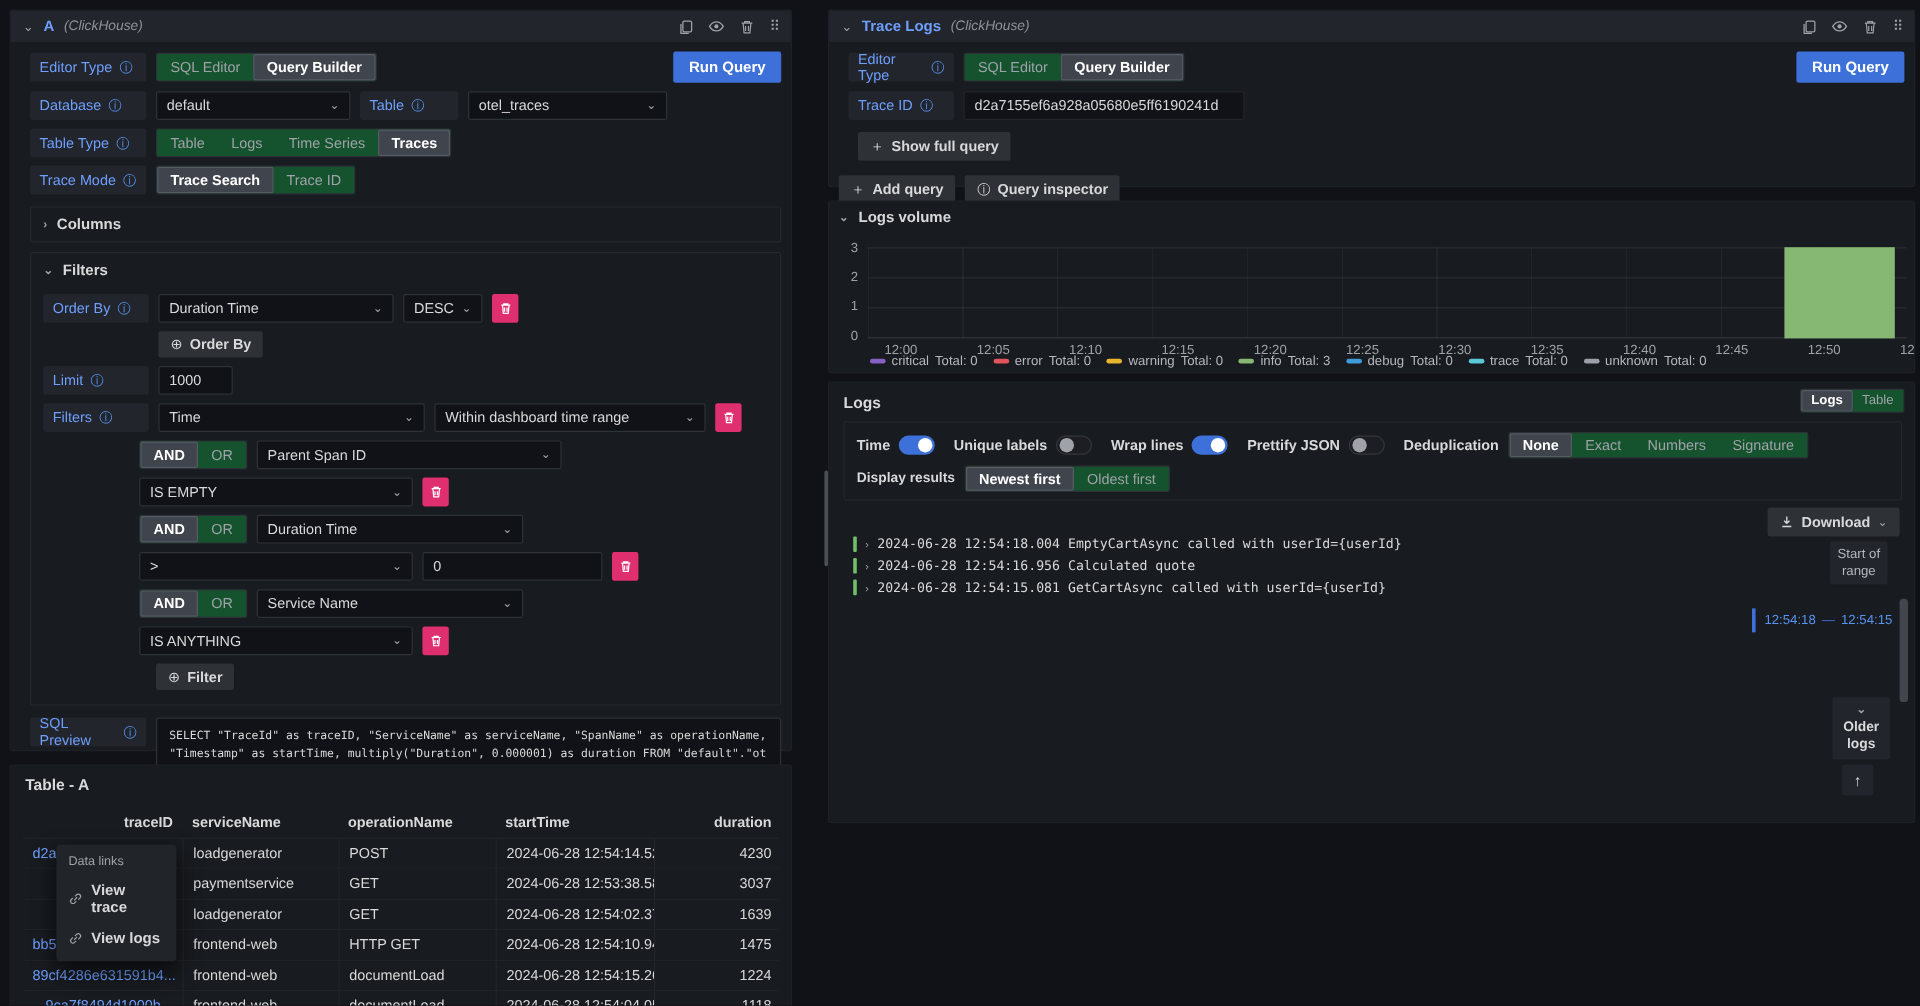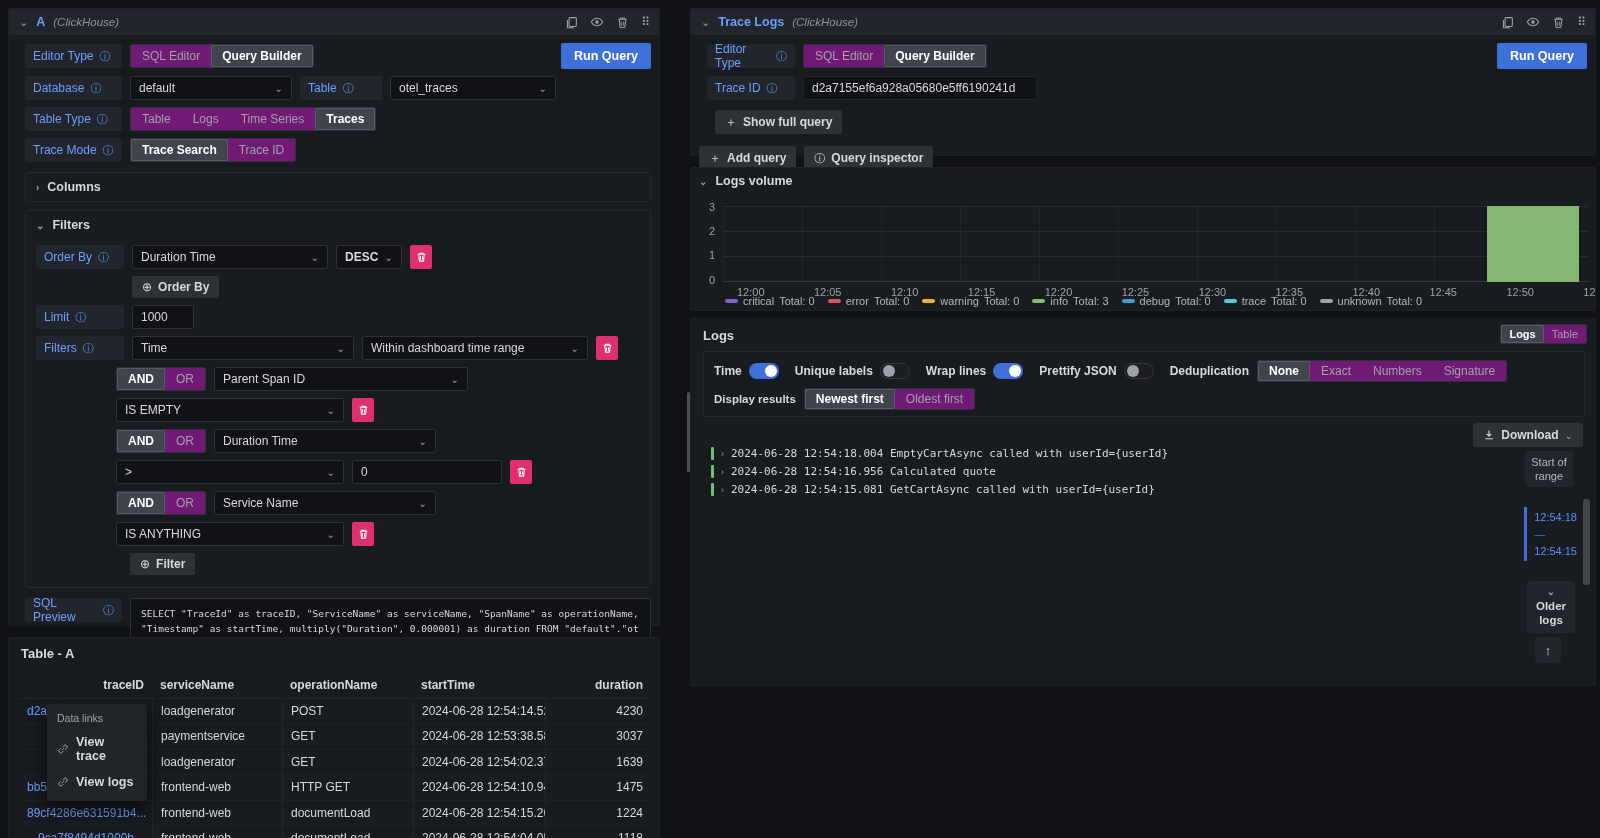--- a/index.html
+++ b/index.html
@@ -20,21 +20,21 @@
   
   .content { padding:8px 8px 8px 16px; }
   .frow { display:flex; align-items:center; gap:8px; margin-bottom:7px; }
   .lbl { display:flex; align-items:center; gap:6px; background:#22252b; border-radius:2px;
          padding:0 8px; height:24px; color:#6e9fff; font-weight:500; font-size:12px; }
   .info { color:#5794f2; font-size:11px; font-style:normal; }
   .select, .input { display:flex; align-items:center; justify-content:space-between; gap:6px;
      background:#111217; border:1px solid #2c3235; border-radius:2px; padding:0 8px;
      height:24px; font-size:12px; color:#d8d9da; }
   .caret { color:#9fa2a8; font-size:10px; }
-  .seg { display:flex; align-items:stretch; border:1px solid #2c3235; border-radius:2px; background:#701a75; height:24px; }
+  .seg { display:flex; align-items:stretch; border:1px solid #2c3235; border-radius:2px; background:#14532d; height:24px; }
   .seg .opt { padding:0 11px; display:flex; align-items:center; color:#9fa2a8; font-size:12px; white-space:nowrap; }
   .seg .opt.sel { background:#40444c; color:#fff; font-weight:600; border-radius:2px; box-shadow:inset 0 0 0 1px #565b66; }
   .seg.small { height:20px; } .seg.small .opt { padding:0 8px; font-size:11px; }
   .primary { background:#3d71d9; color:#fff; border:none; border-radius:2px; padding:0 13px; height:26px;
              font-weight:600; font-size:12.5px; display:inline-flex; align-items:center; }
   .sbtn { height:24px; padding:0 10px; background:#2e3136; border-radius:2px; color:#d8d9da; font-size:12px;
           display:inline-flex; align-items:center; gap:6px; font-weight:500; white-space:nowrap; }
   .del { width:22px; height:24px; background:#e02f6e; border-radius:2px; display:flex; align-items:center; justify-content:center; flex:none; }
   .cbox { border:1px solid #25282e; border-radius:2px; padding:7px 10px; margin-bottom:8px; }
   .sect { display:flex; align-items:center; gap:8px; color:#d8d9da; font-weight:600; font-size:12.5px; }
@@ -75,21 +75,21 @@
   .tglbl { font-weight:600; font-size:12px; color:#d8d9da; }
   .pill { width:30px; height:16px; border-radius:9px; position:relative; }
   .pill.on { background:#3d71d9; } .pill.on::after { content:""; position:absolute; right:2px; top:2px; width:12px; height:12px; border-radius:50%; background:#fff; }
   .pill.off { background:#1c1e23; border:1px solid #34373c; } .pill.off::after { content:""; position:absolute; left:2px; top:1px; width:12px; height:12px; border-radius:50%; background:#9fa2a8; }
   .logline { display:flex; align-items:center; gap:7px; margin-bottom:5px; }
   .lbar { width:3px; height:13px; background:#73bf69; border-radius:1px; }
   .lchev { color:#9fa2a8; font-size:9px; }
   .ltext { font-family:"DejaVu Sans Mono", monospace; font-size:11px; color:#d8d9da; white-space:nowrap; }
   .rail-box { background:#22252b; border-radius:2px; color:#b4b7bd; text-align:center; }
   .times { position:absolute; right:18px; top:188px; border-left:3px solid #3d71d9; padding:4px 0 4px 7px;
-           color:#5794f2; font-size:11px; display:flex; flex-direction:column; gap:5px; align-items:flex-start; }
+           color:#5794f2; font-size:11px; display:flex; flex-direction:row; gap:5px; align-items:flex-start; }
   .scrollthumb { position:absolute; right:5px; top:180px; width:7px; height:86px; background:#43464c; border-radius:3px; }
   .upbtn { position:absolute; right:34px; top:318px; width:26px; height:26px; background:#22252b; border-radius:2px;
            display:flex; align-items:center; justify-content:center; color:#d8d9da; font-size:13px; }
   .gap-scroll { position:absolute; left:687px; top:392px; width:3px; height:80px; background:#4a4e55; border-radius:2px; }
   svg { display:block; flex:none; }
 </style>
 </head>
 <body>
 
 <div class="panel" id="lp" style="left:8px; top:8px; width:652px; height:618px;">
@@ -187,21 +187,21 @@
       <div class="frow">
         <span class="lbl" style="width:88px">
             <span>Order By</span>
             <span class="info">ⓘ</span>
           </span>
         <span class="select" style="width:196px">
             <span>Duration Time</span>
             <span class="caret">⌄</span>
           </span>
         <span class="select" style="width:66px">
-            <span style="font-weight:700">DESC</span>
+            <span style="font-weight:400">DESC</span>
             <span class="caret">⌄</span>
           </span>
         <span class="del">
             <svg width="11" height="12" viewBox="0 0 16 16">
               <path d="M2.5 4h11M5.5 4V2.5h5V4M4 4l1 10h6l1-10M6.5 7v5M9.5 7v5" stroke="#fff" stroke-width="1.5" fill="none"></path>
             </svg>
           </span>
       </div>
       <div class="frow" style="margin-left:96px">
         <span class="sbtn" style="height:22px">

